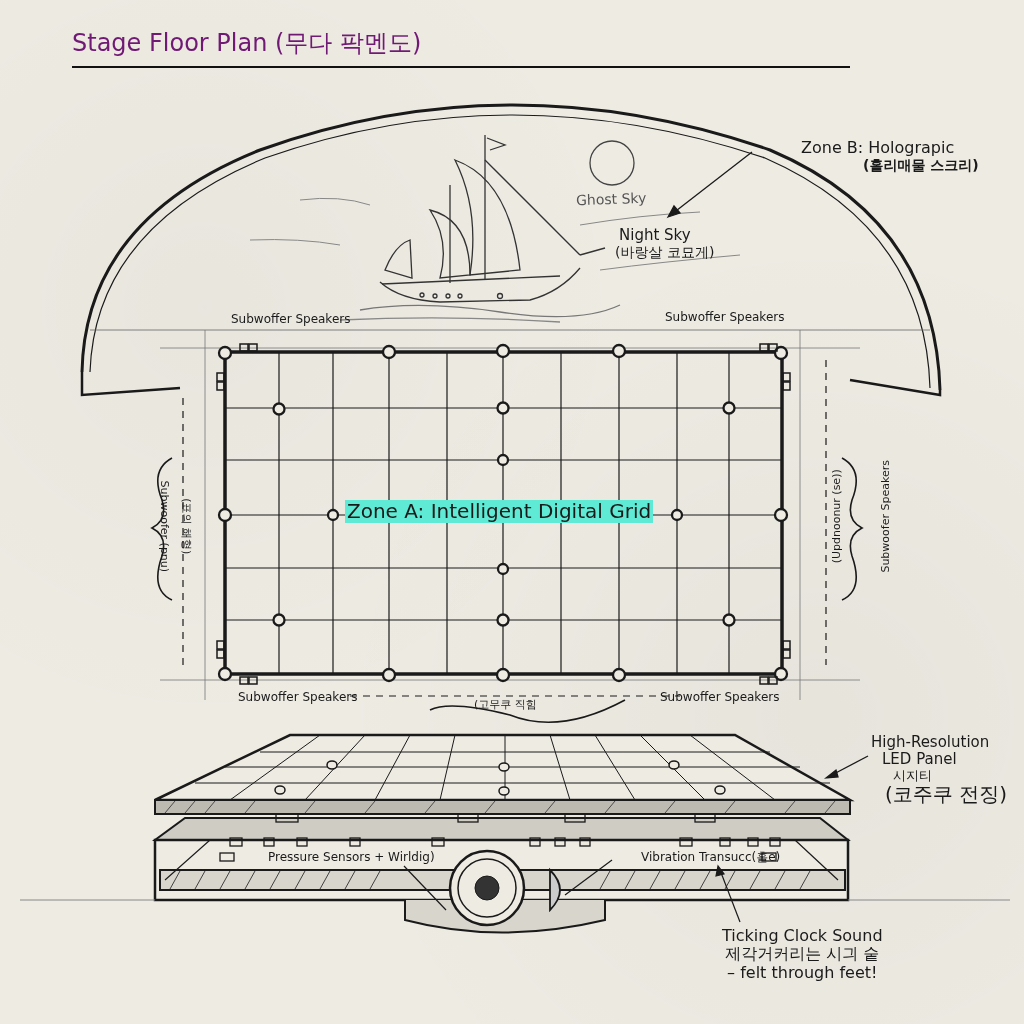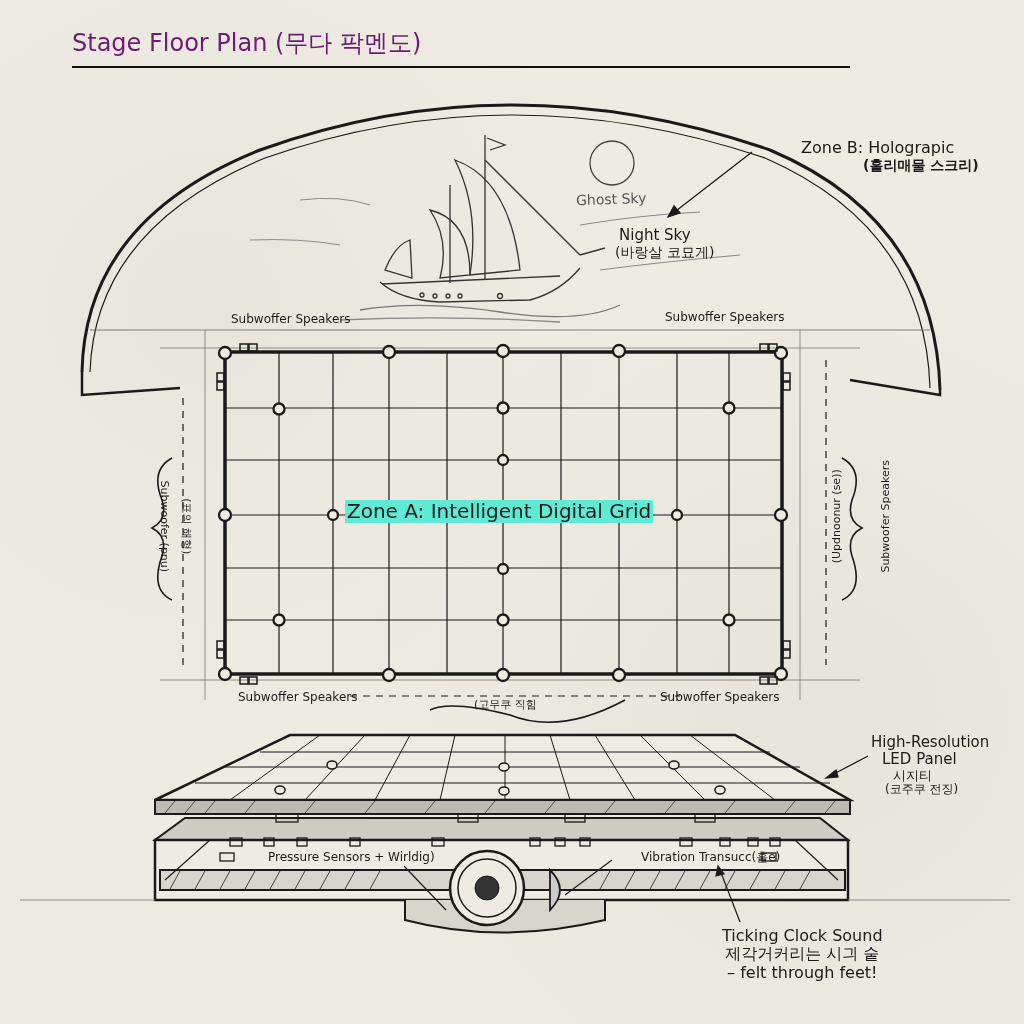--- a/index.html
+++ b/index.html
@@ -22,21 +22,21 @@
   .zonea{left:345px;top:500px;font-size:20px;text-align:center;background:#5eead4;padding:0 2px;}
   .zonea .ko{display:block;font-size:18px;}
   .vert-l{left:118px;top:522px;font-size:11px;transform:rotate(90deg);transform-origin:center;}
   .vert-l2{left:165px;top:525px;font-size:11px;transform:rotate(90deg);}
   .vert-r{left:778px;top:512px;font-size:11px;transform:rotate(-90deg);}
   .vert-r2{left:808px;top:515px;font-size:11px;transform:rotate(-90deg);}
   .ko-mid{left:474px;top:699px;font-size:11px;}
   .led{left:871px;top:734px;font-size:15px;text-align:left;}
   .led .l2{display:block;padding-left:11px;}
   .led .l3{display:block;padding-left:22px;font-size:13px;}
-  .led .l4{display:block;padding-left:14px;font-size:12px;}
+  .led .l4{display:block;padding-left:14px;font-size:20px;}
   .pressure{left:268px;top:851px;font-size:12px;}
   .vibration{left:625px;top:851px;font-size:12px;margin-left:16px;}
   .tick{left:722px;top:927px;font-size:16px;text-align:right;}
   .tick span{display:block;text-align:center;}
 </style>
 </head>
 <body>
 
 <div class="paper"></div>
 

